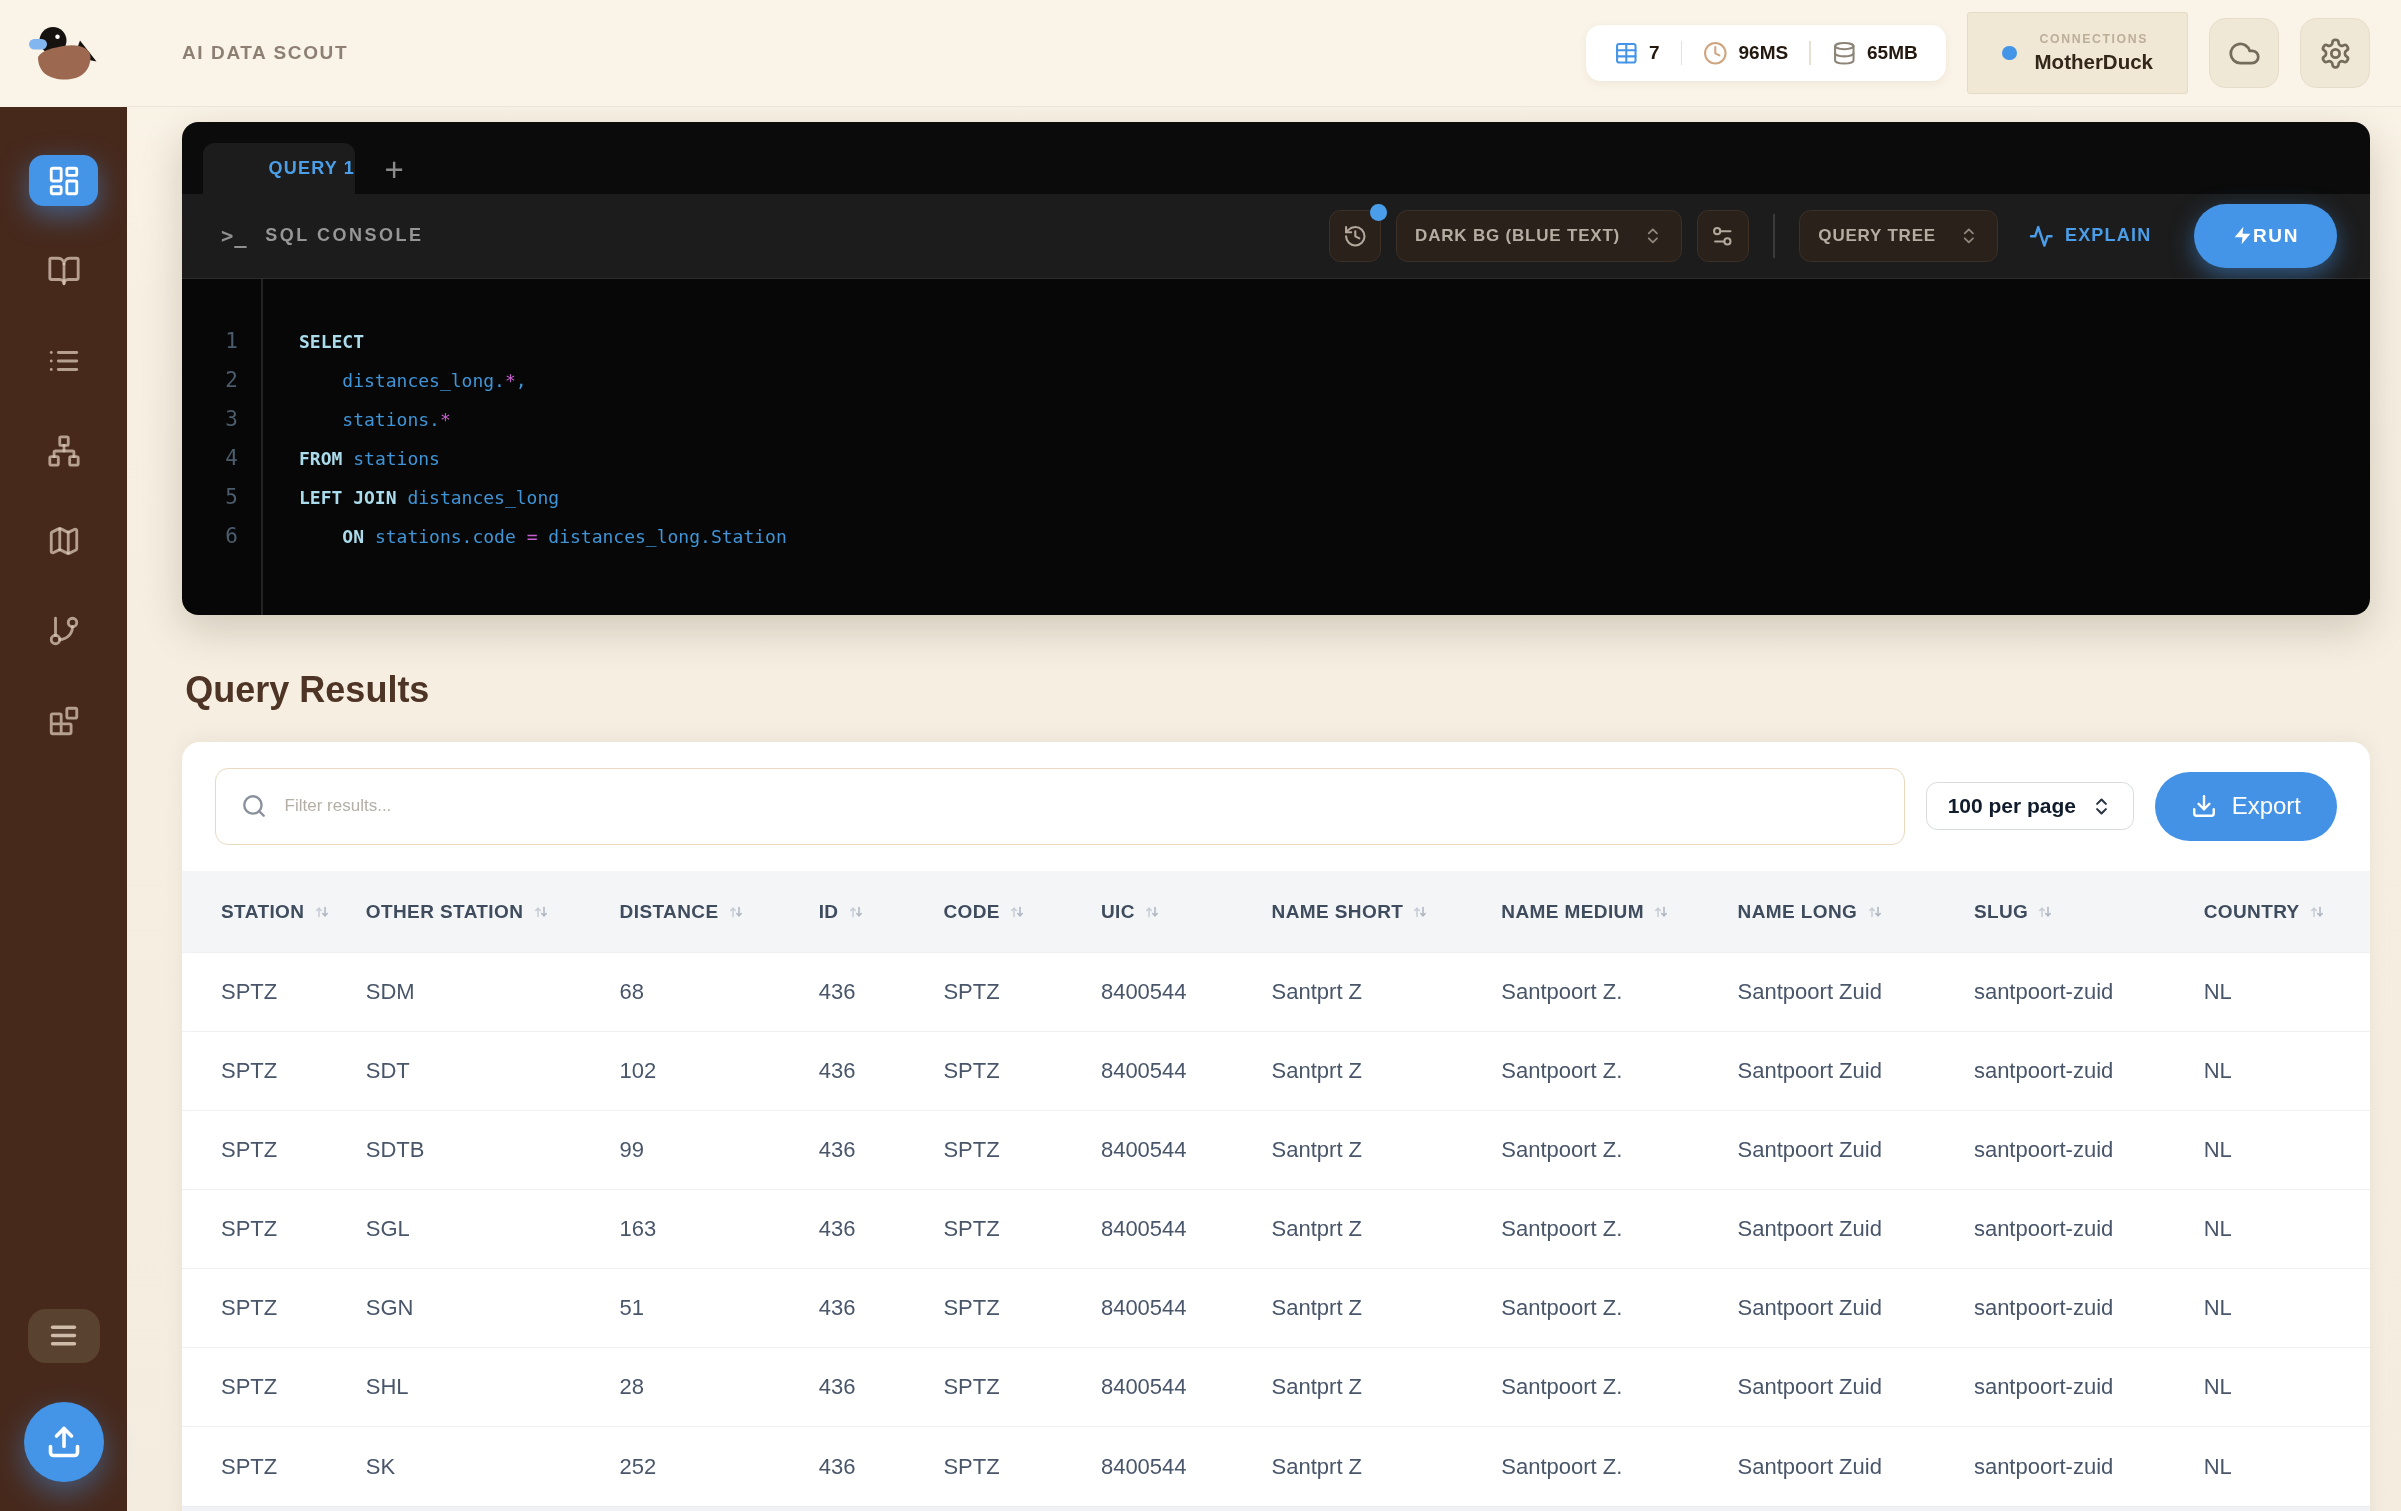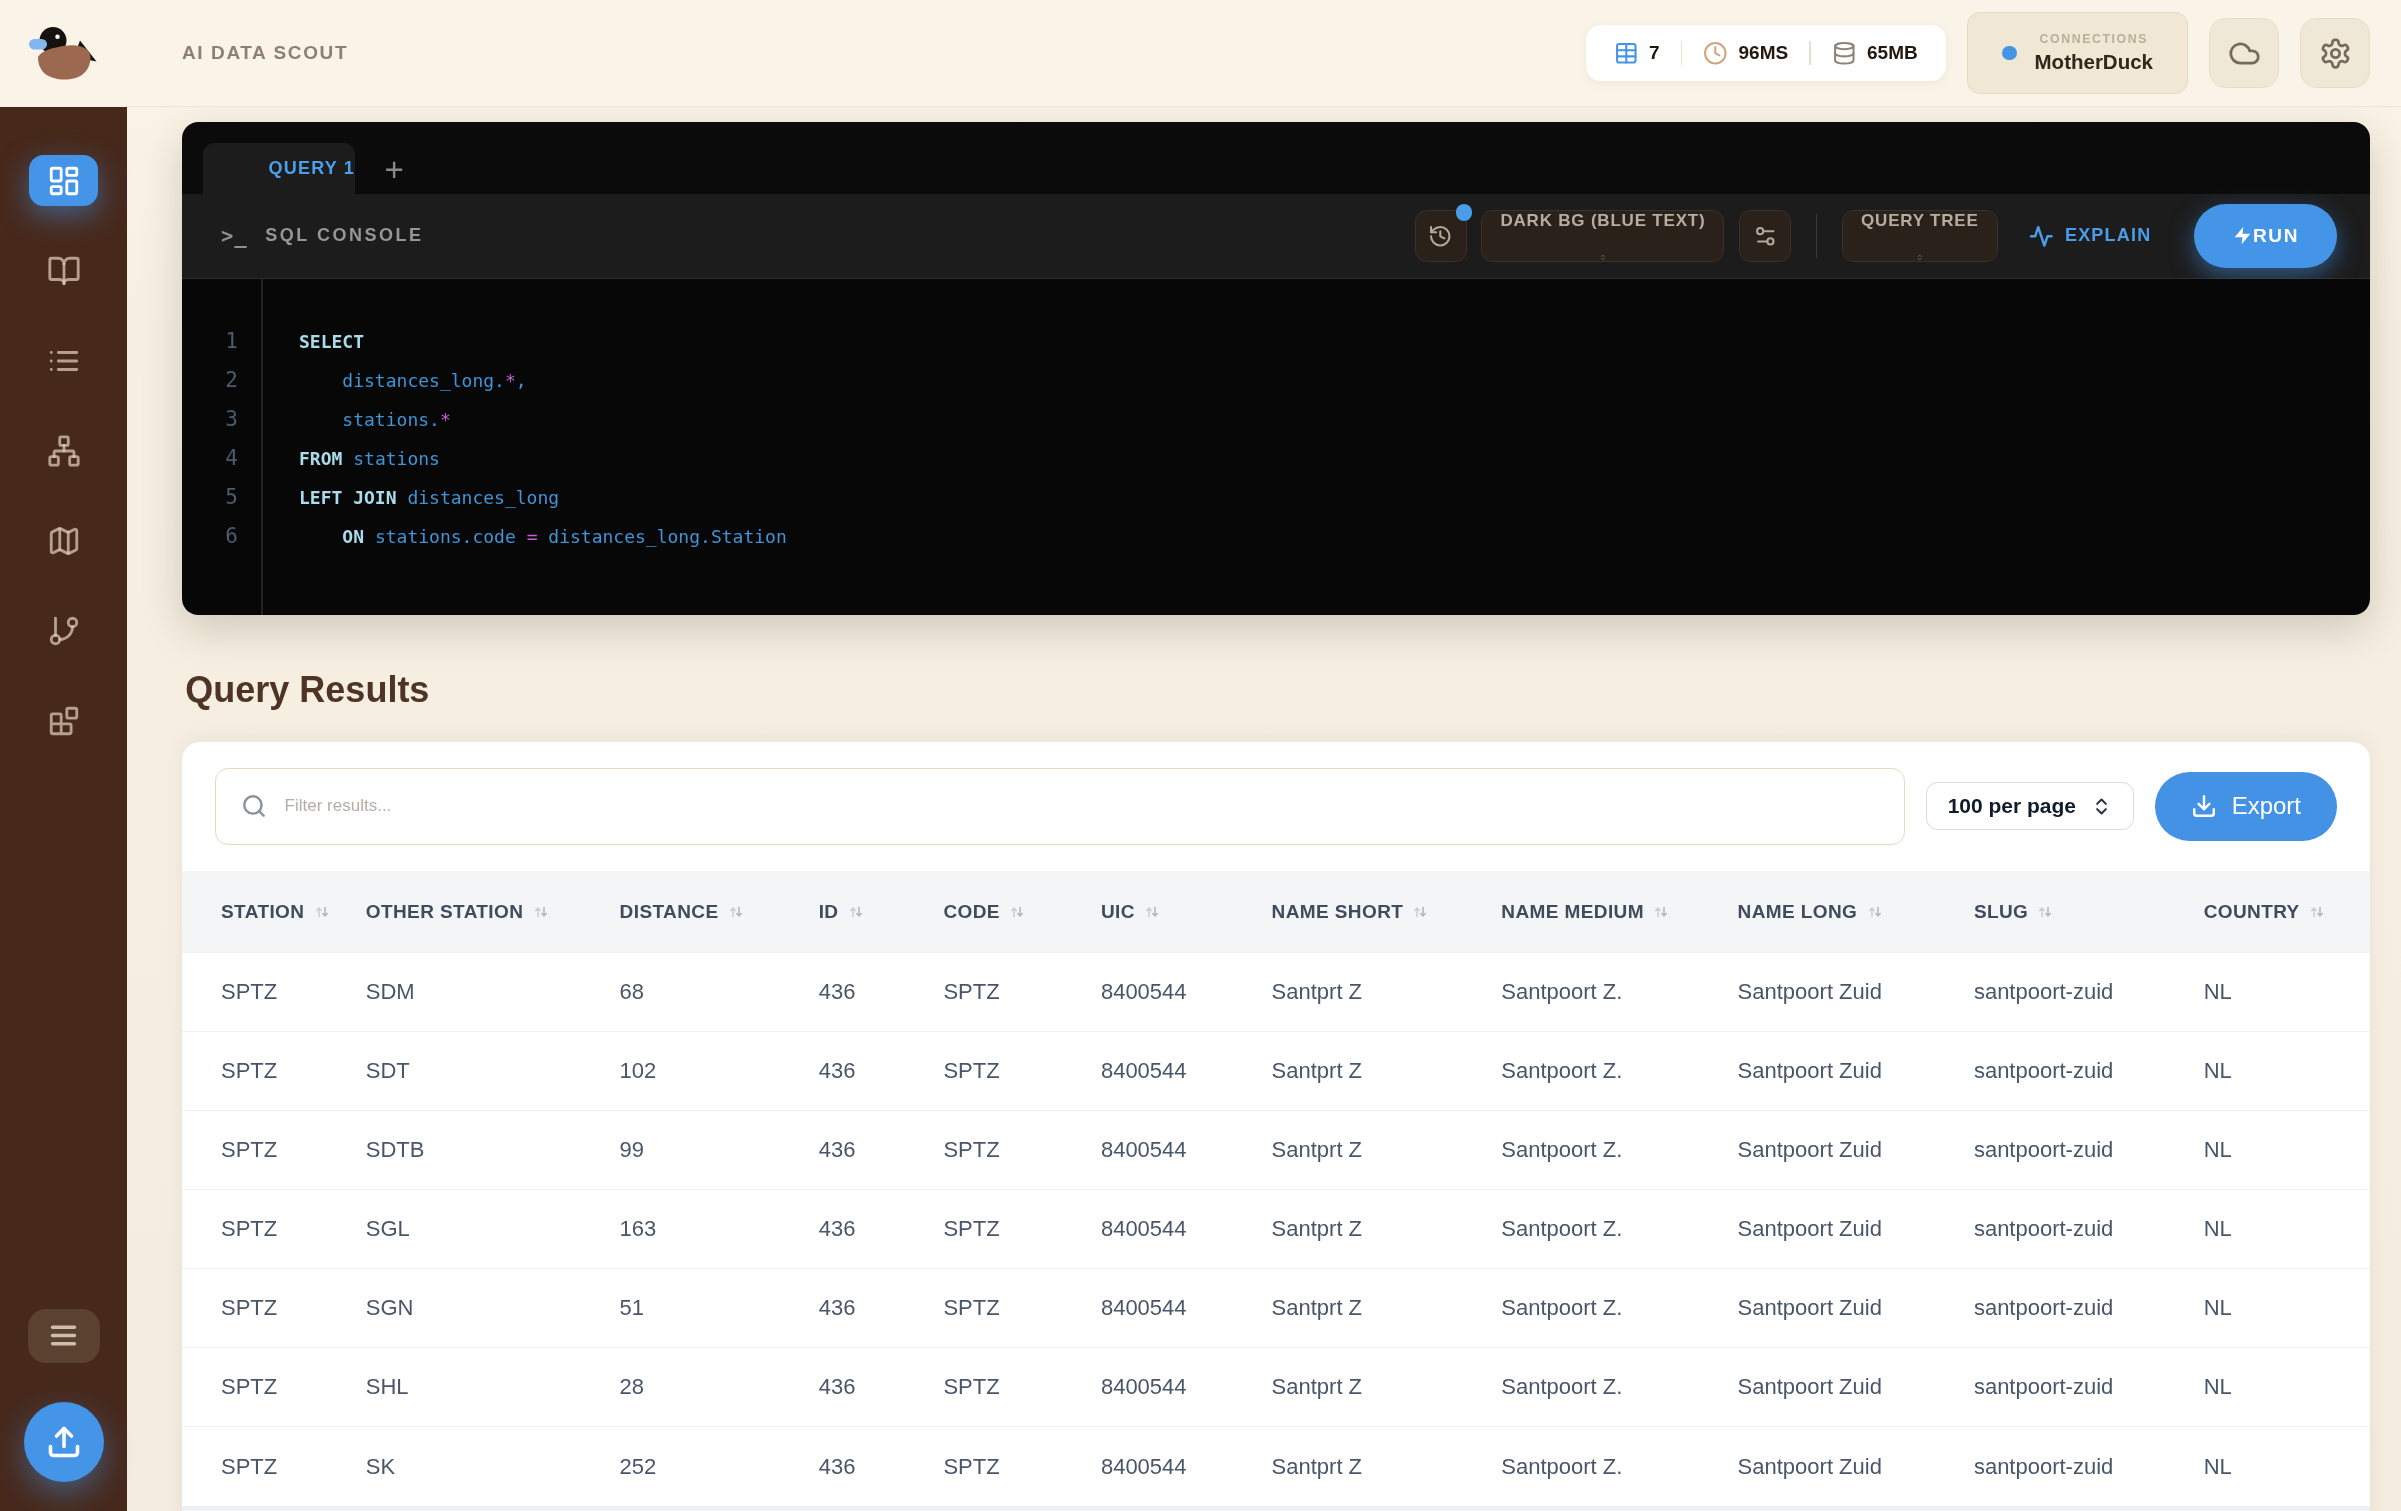--- a/index.html
+++ b/index.html
@@ -27,21 +27,21 @@
     display:flex; align-items:center; justify-content:space-between; padding:0 31px 0 55px; }
   .app-title{ font-size:19px; font-weight:bold; letter-spacing:1.6px; color:#8d7f72; }
   .topbar-right{ display:flex; align-items:center; gap:21px; }
   .stats-pill{ background:#ffffff; border-radius:14.8px; height:56px; display:flex; align-items:center; padding:0 28px; gap:21px; box-shadow:0 2.5px 8.2px rgba(80,60,30,.07); }
   .stat{ display:flex; align-items:center; gap:10.7px; font-size:19px; font-weight:bold; color:#23180e; }
   .stat svg{ width:24.6px; height:24.6px; fill:none; stroke-width:2; stroke-linecap:round; stroke-linejoin:round; }
   .stat .i-table{ stroke:#4494e8; }
   .stat .i-clock{ stroke:#cfa580; }
   .stat .i-db{ stroke:#8d8477; }
   .vdiv{ width:1.6px; height:24.6px; background:#e6e1d5; }
-  .conn-pill{ height:82px; background:#f0e7d5; border:1.6px solid #e5dac4; border-radius:13px; display:flex; align-items:center; gap:18px; padding:0 34px; cursor:pointer; }
+  .conn-pill{ height:82px; background:#f0e7d5; border:1.6px solid #e5dac4; border-radius:3px; display:flex; align-items:center; gap:18px; padding:0 34px; cursor:pointer; }
   .conn-dot{ width:14.8px; height:14.8px; border-radius:50%; background:#4494e8; }
   .conn-text{ display:flex; flex-direction:column; align-items:center; gap:4.9px; }
   .conn-label{ font-size:12.3px; font-weight:bold; letter-spacing:1.6px; color:#bcae99; }
   .conn-name{ font-size:20.5px; font-weight:bold; color:#33261a;text-align:center; }
   .icon-btn{ width:70px; height:70px; border-radius:16.4px; background:#f0e8d7; border:1.6px solid #e6dcc9; display:flex; align-items:center; justify-content:center; cursor:pointer; }
   .icon-btn svg{ width:33px; height:33px; stroke:#756b5c; fill:none; stroke-width:2; stroke-linecap:round; stroke-linejoin:round; }
   
   .main{ position:absolute; left:127px; right:0; top:107px; bottom:0; padding:14.8px 31px 0 55px; overflow:hidden; }
   
   .console{ border-radius:16.4px; box-shadow:0 14.8px 41px rgba(40,25,10,.18); }
@@ -49,21 +49,21 @@
   .tab{ background:#1c1c1c; border-radius:11.5px 11.5px 0 0; width:152px; height:51px; display:flex; align-items:center; justify-content:flex-end; cursor:pointer; }
   .tab span{ font-size:18px; font-weight:bold; letter-spacing:1.2px; color:#4a9fe8; }
   .tab-add{ background:none; border:none; color:#8a8a8a; font-size:33px; font-weight:300; margin:0 0 8.2px 29.5px; cursor:pointer; line-height:1; }
   .console-toolbar{ background:#1c1c1c; height:85px; display:flex; align-items:center; padding:0 33px 0 39px; border-bottom:1.6px solid #2c2c2c; }
   .prompt-icon{ font-family:"DejaVu Sans Mono", monospace; font-size:20.5px; font-weight:bold; color:#8f8f8f; letter-spacing:0.8px; }
   .console-title{ font-size:18px; font-weight:bold; letter-spacing:2.5px; color:#969696; margin-left:18px; }
   .ct-right{ margin-left:auto; display:flex; align-items:center; gap:14.8px; }
   .tool-btn{ position:relative; width:52px; height:52px; border-radius:11.5px; background:#2a211a; border:1.6px solid #3d3026; display:flex; align-items:center; justify-content:center; cursor:pointer; }
   .tool-btn svg{ width:24.6px; height:24.6px; stroke:#b3a89c; fill:none; stroke-width:2; stroke-linecap:round; stroke-linejoin:round; }
   .tool-btn .dot{ position:absolute; top:-6.6px; right:-6.6px; width:16.4px; height:16.4px; border-radius:50%; background:#4a9de8; }
-  .tool-select{ height:52px; border-radius:11.5px; background:#2a211a; border:1.6px solid #3d3026; display:flex; align-items:center; gap:23px; padding:0 18px; cursor:pointer;flex-direction:column; }
+  .tool-select{ height:52px; border-radius:11.5px; background:#2a211a; border:1.6px solid #3d3026; display:flex; align-items:center; gap:23px; padding:0 18px; cursor:pointer; }
   .tool-select span{ font-size:17px; font-weight:bold; letter-spacing:0.8px; color:#b6ada2; }
   .tool-select svg{ width:19.7px; height:19.7px; stroke:#8f867c; fill:none; stroke-width:2.2; stroke-linecap:round; stroke-linejoin:round; }
   .tool-div{ width:1.6px; height:44px; background:#3a3a3a; margin:0 9.8px; }
   .explain-btn{ background:none; border:none; display:flex; align-items:center; gap:11.5px; padding:0 16.4px; cursor:pointer; }
   .explain-btn svg{ width:24.6px; height:24.6px; stroke:#4a9de8; fill:none; stroke-width:2.4; stroke-linecap:round; stroke-linejoin:round; }
   .explain-btn span{ font-size:18px; font-weight:bold; letter-spacing:1.2px; color:#4a9de8; }
   .run-btn{ height:64px; border:none; border-radius:819px; background:#4494e8; display:flex; align-items:center; padding:0 38px; margin-left:11.5px; cursor:pointer; box-shadow:0 8.2px 23px rgba(68,148,232,.5); }
   .run-btn svg{ width:21px; height:21px; fill:#ffffff; stroke:none; }
   .run-btn span{ font-size:19px; font-weight:bold; letter-spacing:1.6px; color:#ffffff; }
   .code{ position:relative; background:#070707; border-radius:0 0 16.4px 16.4px; padding:43px 0 59px; }

